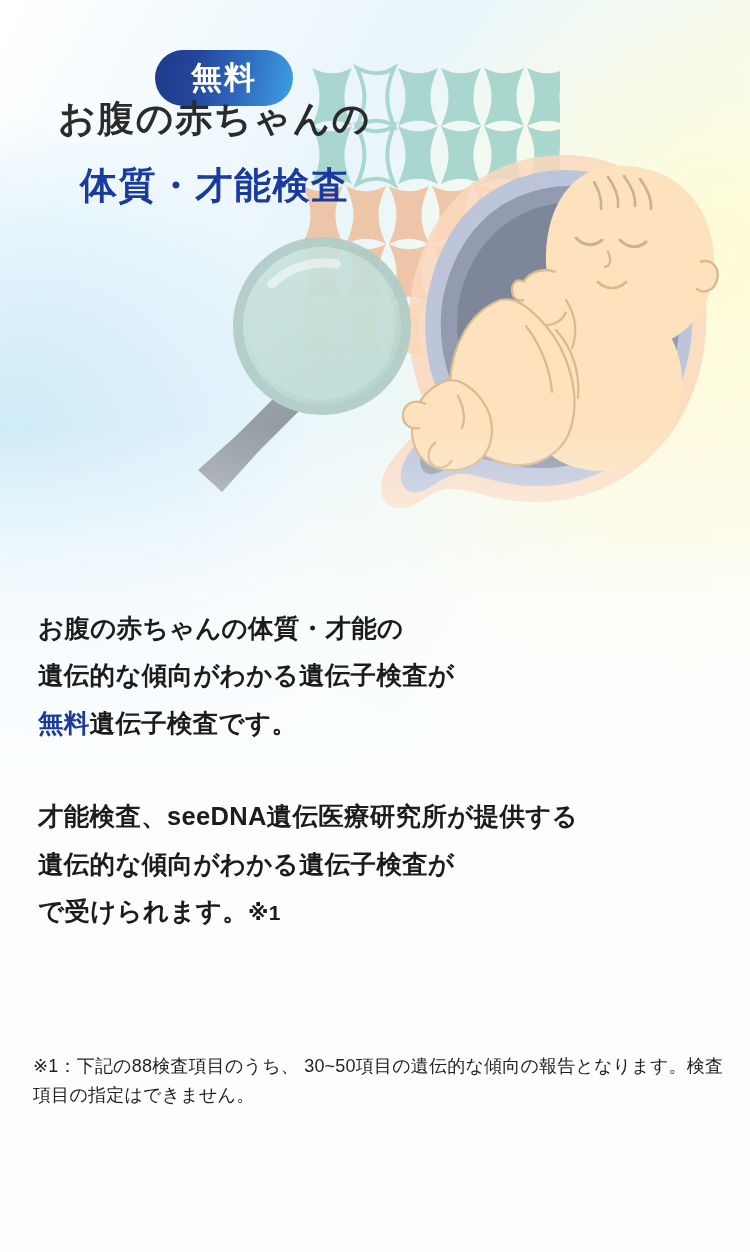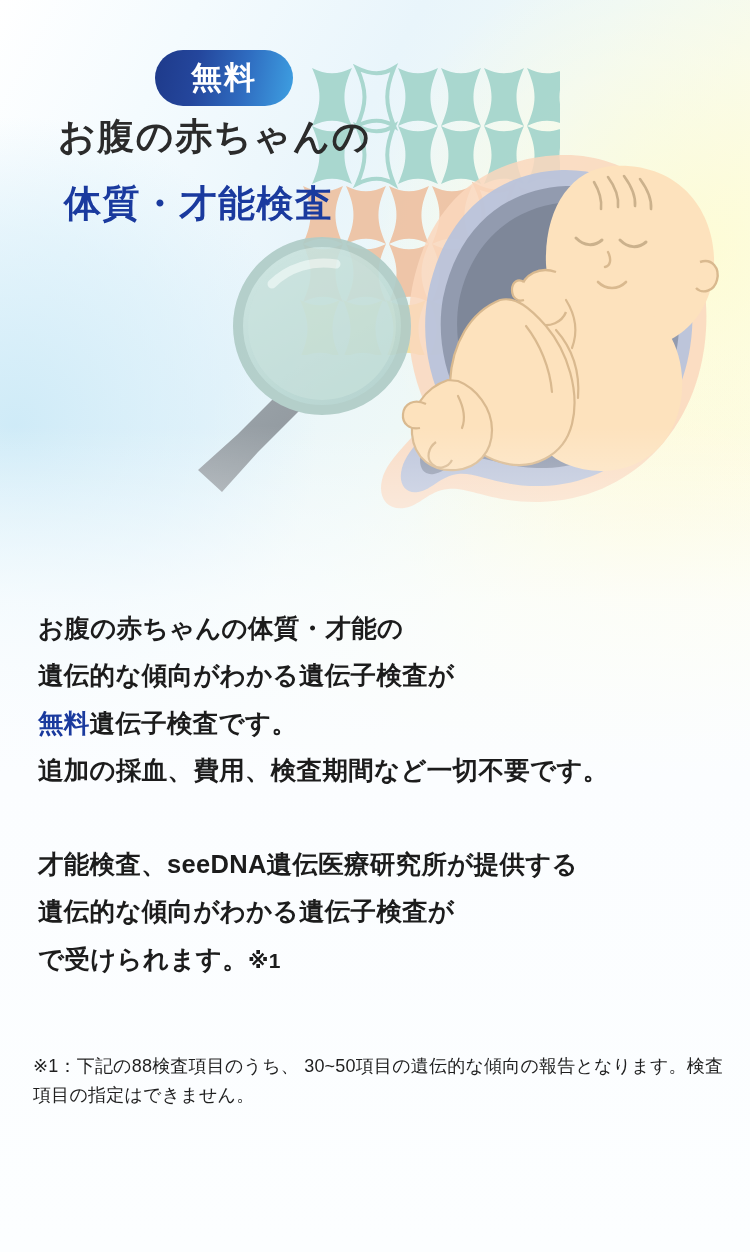--- a/index.html
+++ b/index.html
@@ -89,39 +89,39 @@
     align-items: center;
     justify-content: center;
     box-sizing: border-box;
     z-index: 6;
   }
 
   
   .headline {
     position: absolute;
     left: 0;
-    top: 118px;
+    top: 100px;
     width: 520px;
     z-index: 6;
   }
   .headline-line {
     font-size: 37px;
     font-weight: 700;
     line-height: 1.0;
     letter-spacing: 1.5px;
     white-space: nowrap;
   }
   .headline-line.l1 {
     color: #2b2b2b;
     margin-left: 58px;
     margin-bottom: 30px;
   }
   .headline-line.l2 {
     color: #1a3a9e;
-    margin-left: 64px;
+    margin-left: 80px;
   }
 
   
   .body-block {
     position: absolute;
     left: 33px;
     top: 600px;
     width: 690px;
     z-index: 6;
   }
@@ -312,21 +312,20 @@
     <div class="headline-line l1">お腹の赤ちゃんの</div>
     <div class="headline-line l2">体質・才能検査</div>
   </div>
 
   <div class="body-block">
 
     <p class="para">
       <span>お腹の赤ちゃんの体質・才能の</span><br>
       <span>遺伝的な傾向がわかる遺伝子検査が</span><br>
       <span class="hl">無料</span><span>遺伝子検査です。</span><br>
-      <span>追加の採血、費用、検査期間など一切不要です。</span>
     </p>
 
     <p class="para">
       <span>才能検査、seeDNA遺伝医療研究所が提供する</span><br>
       <span>遺伝的な傾向がわかる遺伝子検査が</span><br>
       <span>で受けられます。</span><span class="ref">※1</span>
     </p>
 
   </div>
 

